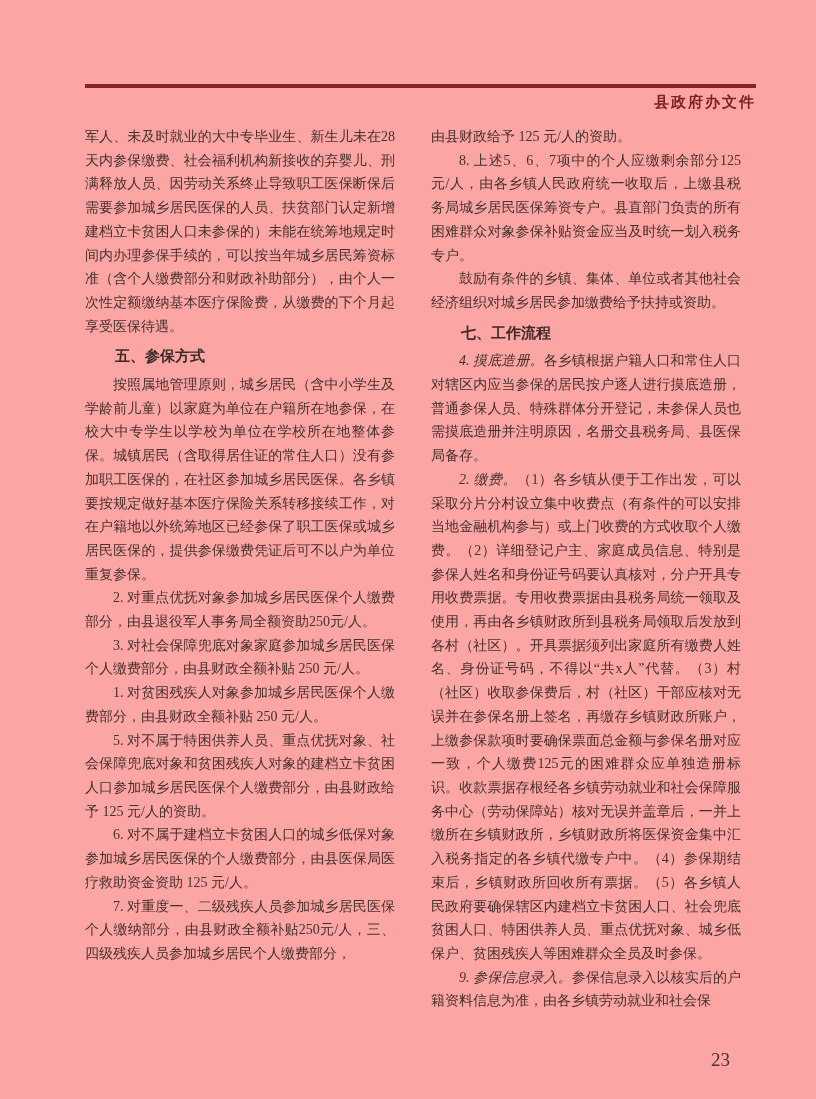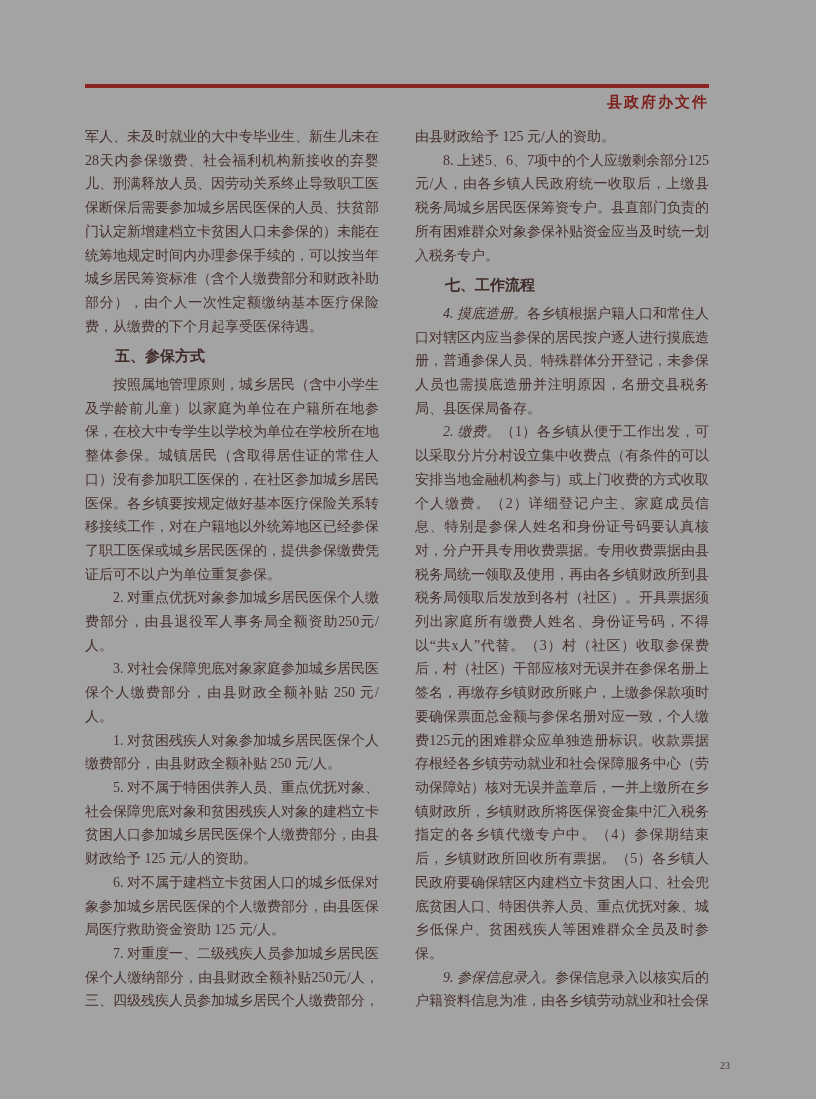--- a/index.html
+++ b/index.html
@@ -7,23 +7,23 @@
     width: 816px;
     height: 1099px;
     background: #fbfbfa;
     overflow: hidden;
     font-family: "Liberation Serif", "DejaVu Serif", serif;
   }
   .page {
     position: relative;
     width: 816px;
     height: 1099px;
-    background: #a3a3a3;
+    background: #fca5a5;
     box-sizing: border-box;
-    padding: 84px 107px 0 85px;
+    padding: 84px 60px 0 85px;
     color: #46302d;
   }
   .header-rule {
     height: 4px;
     background: #8a2321;
   }
   .header-title {
     margin-top: 5px;
     text-align: right;
     font-family: "Liberation Sans", "DejaVu Sans", sans-serif;
@@ -55,21 +55,21 @@
     font-weight: 700;
     margin: 6px 0 5px 0;
     text-indent: 2em;
     color: #3e2a27;
   }
   .lead { font-style: italic; }
   .page-number {
     position: absolute;
     right: 86px;
     bottom: 28px;
-    font-size: 10px;
+    font-size: 19px;
     color: #4a3432;
   }
 </style>
 </head>
 <body>
 
 <div class="page">
 
   <header>
     <div class="header-rule"></div>
@@ -86,20 +86,21 @@
       <p class="para">3. 对社会保障兜底对象家庭参加城乡居民医保个人缴费部分，由县财政全额补贴 250 元/人。</p>
       <p class="para">1. 对贫困残疾人对象参加城乡居民医保个人缴费部分，由县财政全额补贴 250 元/人。</p>
       <p class="para">5. 对不属于特困供养人员、重点优抚对象、社会保障兜底对象和贫困残疾人对象的建档立卡贫困人口参加城乡居民医保个人缴费部分，由县财政给予 125 元/人的资助。</p>
       <p class="para">6. 对不属于建档立卡贫困人口的城乡低保对象参加城乡居民医保的个人缴费部分，由县医保局医疗救助资金资助 125 元/人。</p>
       <p class="para">7. 对重度一、二级残疾人员参加城乡居民医保个人缴纳部分，由县财政全额补贴250元/人，三、四级残疾人员参加城乡居民个人缴费部分，</p>
     </section>
 
     <section class="col">
       <p class="para no-indent">由县财政给予 125 元/人的资助。</p>
       <p class="para">8. 上述5、6、7项中的个人应缴剩余部分125元/人，由各乡镇人民政府统一收取后，上缴县税务局城乡居民医保筹资专户。县直部门负责的所有困难群众对象参保补贴资金应当及时统一划入税务专户。</p>
+      <p class="para">鼓励有条件的乡镇、集体、单位或者其他社会经济组织对城乡居民参加缴费给予扶持或资助。</p>
       <h3 class="heading">七、工作流程</h3>
       <p class="para"><span class="lead">4. 摸底造册。</span><span>各乡镇根据户籍人口和常住人口对辖区内应当参保的居民按户逐人进行摸底造册，普通参保人员、特殊群体分开登记，未参保人员也需摸底造册并注明原因，名册交县税务局、县医保局备存。</span></p>
       <p class="para"><span class="lead">2. 缴费。</span><span>（1）各乡镇从便于工作出发，可以采取分片分村设立集中收费点（有条件的可以安排当地金融机构参与）或上门收费的方式收取个人缴费。（2）详细登记户主、家庭成员信息、特别是参保人姓名和身份证号码要认真核对，分户开具专用收费票据。专用收费票据由县税务局统一领取及使用，再由各乡镇财政所到县税务局领取后发放到各村（社区）。开具票据须列出家庭所有缴费人姓名、身份证号码，不得以“共x人”代替。（3）村（社区）收取参保费后，村（社区）干部应核对无误并在参保名册上签名，再缴存乡镇财政所账户，上缴参保款项时要确保票面总金额与参保名册对应一致，个人缴费125元的困难群众应单独造册标识。收款票据存根经各乡镇劳动就业和社会保障服务中心（劳动保障站）核对无误并盖章后，一并上缴所在乡镇财政所，乡镇财政所将医保资金集中汇入税务指定的各乡镇代缴专户中。（4）参保期结束后，乡镇财政所回收所有票据。（5）各乡镇人民政府要确保辖区内建档立卡贫困人口、社会兜底贫困人口、特困供养人员、重点优抚对象、城乡低保户、贫困残疾人等困难群众全员及时参保。</span></p>
       <p class="para"><span class="lead">9. 参保信息录入。</span><span>参保信息录入以核实后的户籍资料信息为准，由各乡镇劳动就业和社会保</span></p>
     </section>
 
   </main>
 
   <div class="page-number">23</div>
 

